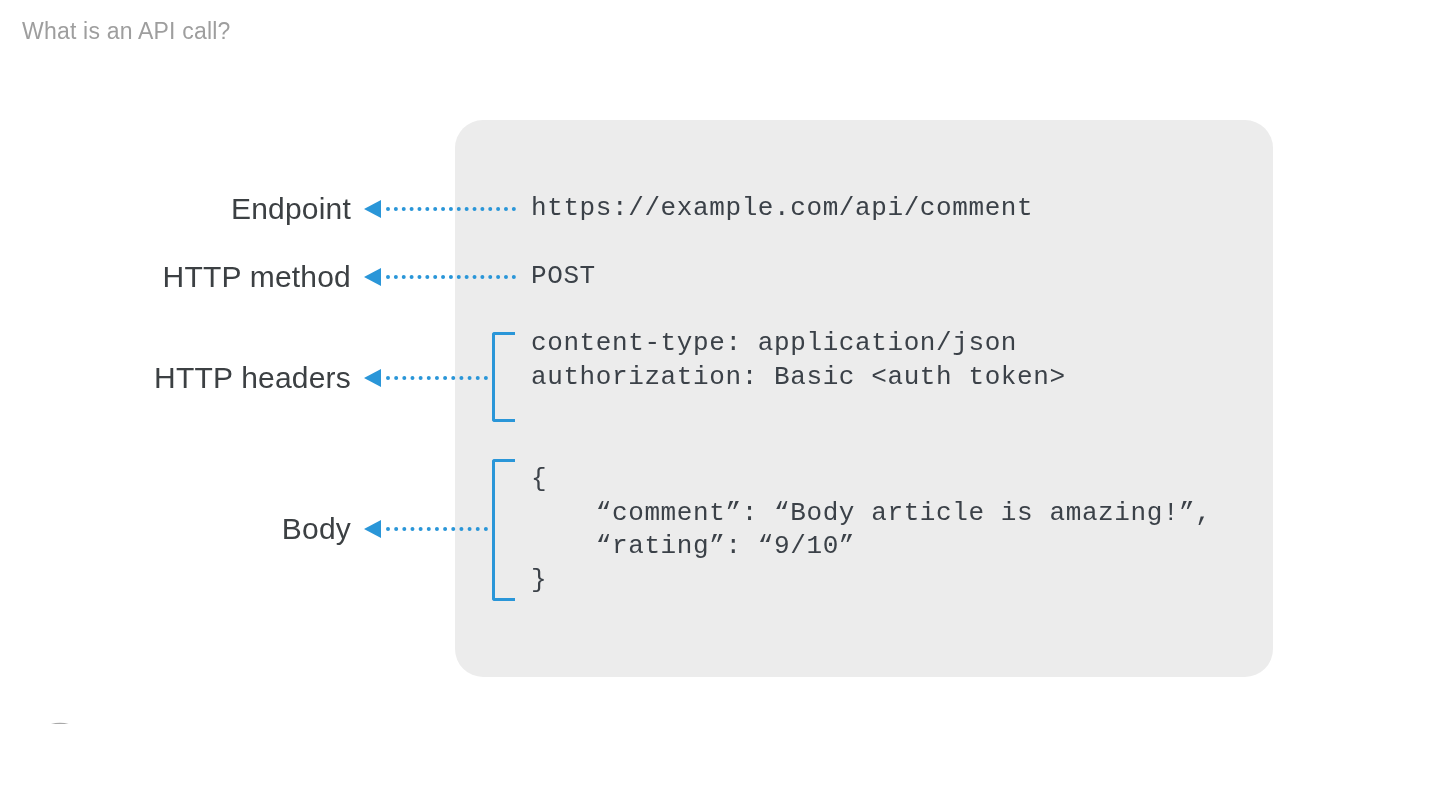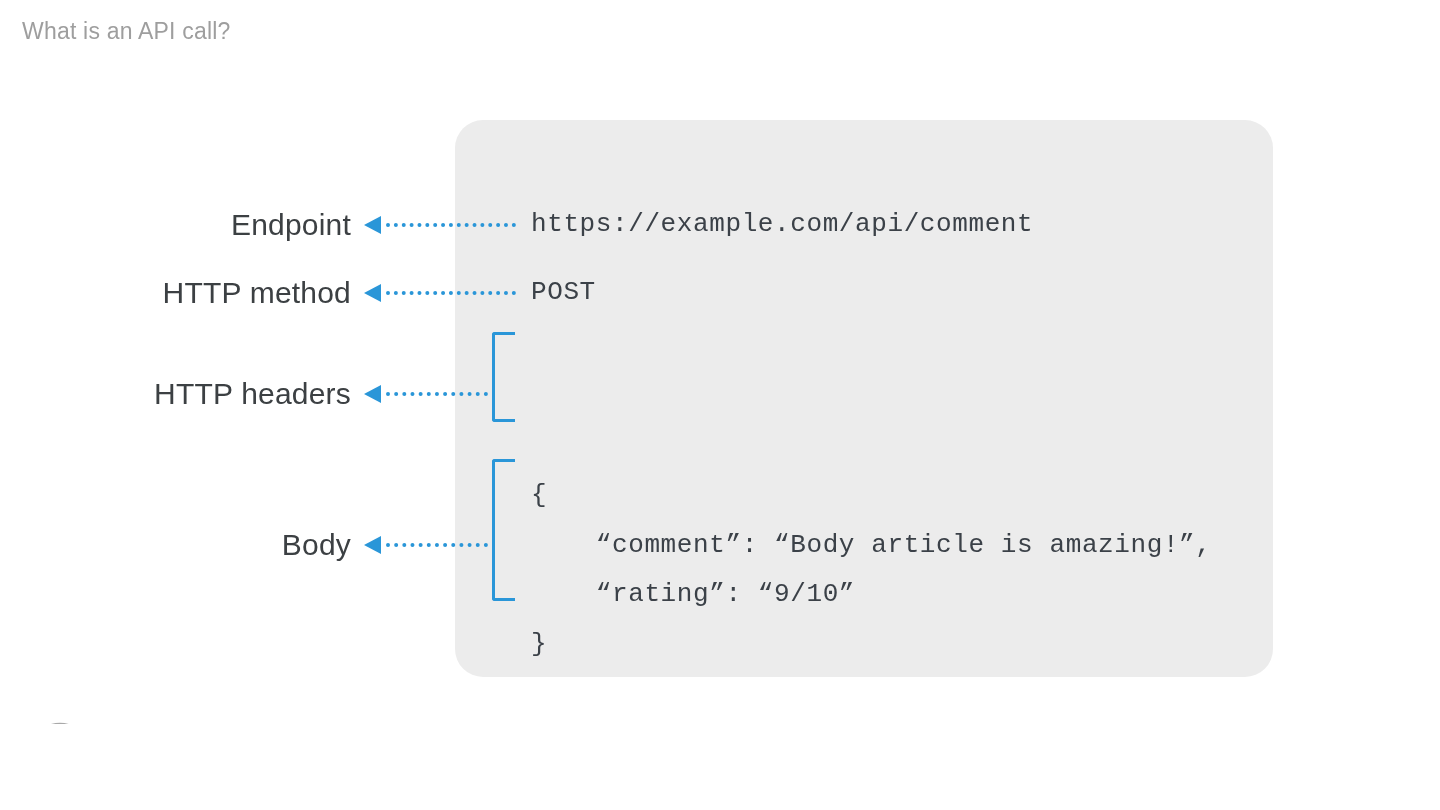--- a/index.html
+++ b/index.html
@@ -40,33 +40,32 @@
   }
   .code-block {
     position: absolute;
     left: 531px;
     font-family: "Liberation Mono", "DejaVu Sans Mono", monospace;
     font-size: 26px;
     line-height: 33.5px;
     letter-spacing: 0.6px;
     color: var(--code-color);
   }
-  .code-line { white-space: pre; margin-top: 16px; }
+  .code-line { white-space: pre; }
   .cb-endpoint { top: 192px; }
   .cb-method   { top: 260px; text-align: center; }
   .cb-headers  { top: 327px; }
   .cb-body     { top: 463px; }
 
   .label-row {
     position: absolute;
     left: 0;
     height: 36px;
     display: flex;
     align-items: center;
-    margin-top: 16px;
   }
   .row-endpoint { top: 191px; width: 516px; }
   .row-method   { top: 259px; width: 516px; }
   .row-headers  { top: 360px; width: 488px; }
   .row-body     { top: 511px; width: 488px; }
 
   .row-label {
     width: 351px;
     flex: 0 0 351px;
     text-align: right;
@@ -118,20 +117,22 @@
 
   <div class="code-block cb-endpoint">
     <div class="code-line">https://example.com/api/comment</div>
   </div>
 
   <div class="code-block cb-method">
     <div class="code-line">POST</div>
   </div>
 
   <div class="code-block cb-headers">
+    <div class="code-line">content-type: application/json</div>
+    <div class="code-line">authorization: Basic &lt;auth token&gt;</div>
   </div>
 
   <div class="code-block cb-body">
     <div class="code-line">{</div>
     <div class="code-line">    “comment”: “Body article is amazing!”,</div>
     <div class="code-line">    “rating”: “9/10”</div>
     <div class="code-line">}</div>
   </div>
 
   <div class="bracket bracket-headers"></div>

